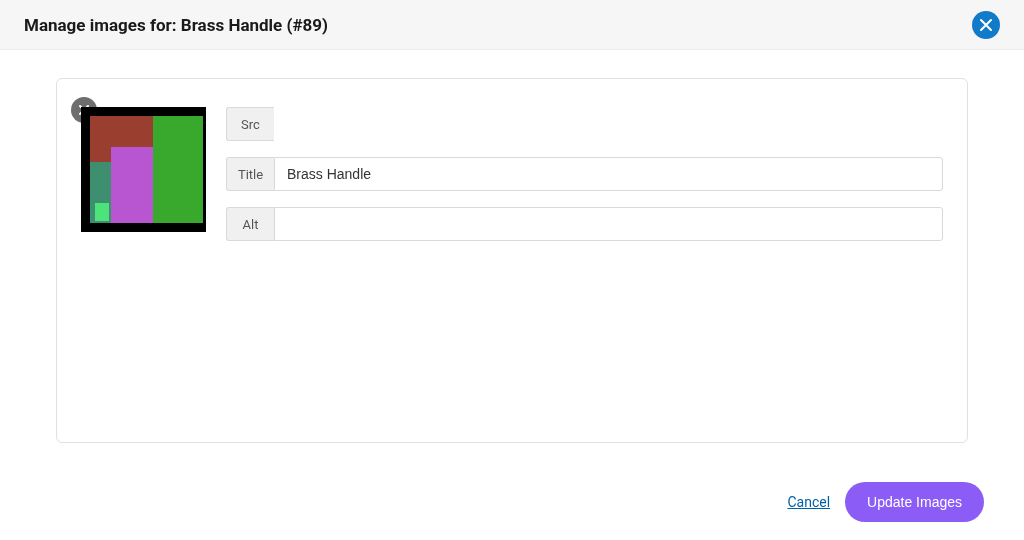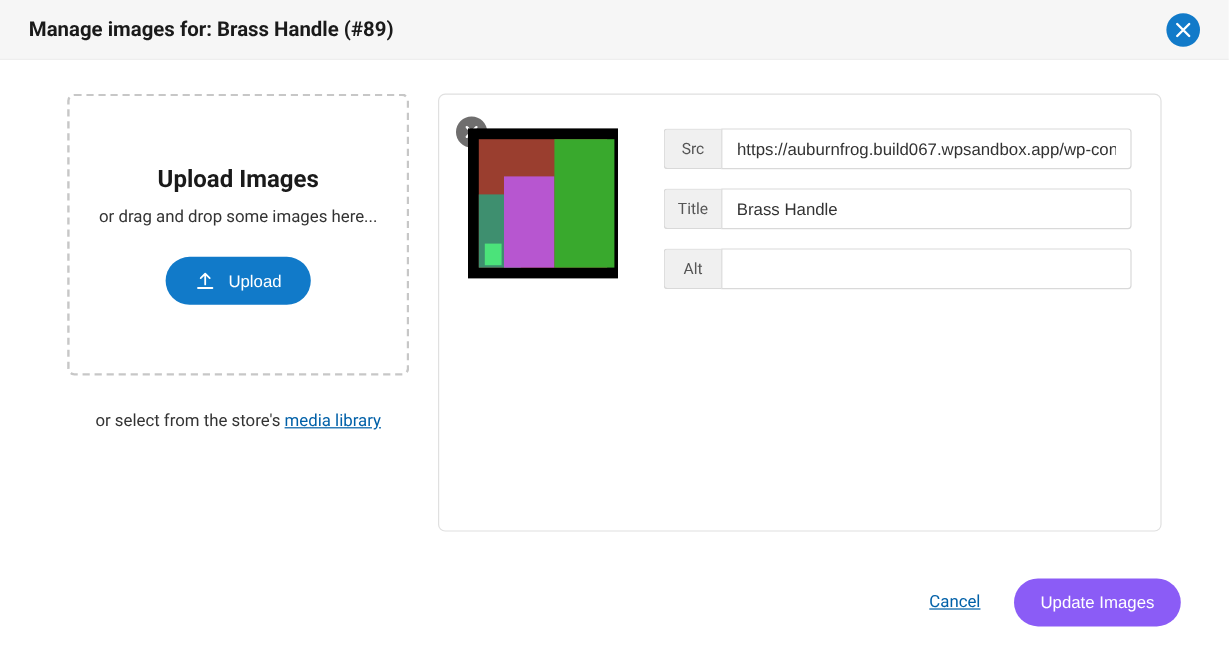--- a/index.html
+++ b/index.html
@@ -11,88 +11,72 @@
     .content { display: flex; padding: 28px 56px 0 56px; gap: 24px; }
     .left-col { width: 285px; }
     .upload-box { border: 2px dashed #c7c7c7; border-radius: 6px; height: 235px; display: flex; flex-direction: column; align-items: center; justify-content: center; text-align: center; padding: 20px; }
     .upload-heading { font-size: 20px; font-weight: 700; color: #1a1a1a; margin-bottom: 10px; }
     .upload-sub { font-size: 14px; color: #333; line-height: 1.5; margin-bottom: 22px; }
     .upload-btn { background: #117ac9; color: #fff; border: none; border-radius: 999px; height: 40px; padding: 0 24px; font-size: 14px; font-weight: 400; display: inline-flex; align-items: center; gap: 10px; cursor: pointer; }
     .upload-btn svg { width: 18px; height: 18px; }
     .media-lib-row { text-align: center; font-size: 14px; color: #333; margin-top: 30px; }
     .media-lib-link { color: #0060a8; text-decoration: underline; cursor: pointer; }
     .right-panel { flex: 1; border: 1px solid #e0e0e0; border-radius: 6px; padding: 28px 24px; height: 365px; }
-    .image-row { display: flex; gap: 38px; align-items: flex-start; justify-content: space-between; }
+    .image-row { display: flex; gap: 20px; align-items: flex-start; justify-content: space-between; }
     .thumb-wrap { position: relative; width: 125px; height: 125px; flex-shrink: 0; }
     .thumb { width: 125px; height: 125px; background: #000; position: relative; overflow: hidden; }
     .thumb .r1 { position:absolute; left:9px; top:9px; width:107px; height:107px; background:#9a3e2f; }
     .thumb .r2 { position:absolute; left:72px; top:9px; width:50px; height:107px; background:#39a92d; }
     .thumb .r3 { position:absolute; left:9px; top:55px; width:35px; height:61px; background:#3e8f6f; }
     .thumb .r4 { position:absolute; left:30px; top:40px; width:42px; height:76px; background:#b756d0; }
     .thumb .r5 { position:absolute; left:14px; top:96px; width:14px; height:18px; background:#4be37a; }
     .thumb-remove { position:absolute; left:-10px; top:-10px; width:26px; height:26px; border-radius:50%; background:#6f6e6e; display:flex; align-items:center; justify-content:center; cursor:pointer; }
     .thumb-remove svg { width:12px; height:12px; }
     .fields { flex: 1; display: flex; flex-direction: column; gap: 16px; }
     .field-row { display: flex; align-items: stretch; height: 34px; }
     .field-label { width: 48px; border: 1px solid #d9d9d9; background: #f0f0f0; color: #555; font-size: 13px; display:flex; align-items:center; justify-content:center; border-right:none; border-radius: 3px 0 0 3px; }
     .field-input { flex:1; border:1px solid #d9d9d9; border-radius: 0 3px 3px 0; font-size:14px; padding: 0 12px; outline:none; color:#333; overflow:hidden; white-space:nowrap; text-overflow:clip; }
     .field-input::placeholder { color:#8a8a8a; }
-    .footer { position: absolute; right: 40px; top: 482px; display:flex; align-items:center; gap: 28px; }
+    .footer { position: absolute; right: 40px; top: 482px; display:flex; align-items:center; gap: 15px; }
     .cancel-link { color:#0060a8; text-decoration:underline; font-size:14px; cursor:pointer; }
     .update-btn { background:#8b5cf6; color:#fff; border:none; border-radius:999px; height:40px; padding:0 22px; font-size:14px; cursor:pointer; }
   </style>
 </head>
 <body>
 
 <div class="header">
   <div class="header-title">Manage images for: Brass Handle (#89)</div>
   <div class="close-btn">
     <svg viewBox="0 0 14 14" fill="none" stroke="#fff" stroke-width="2" stroke-linecap="round">
         <path d="M2 2 L12 12 M12 2 L2 12"></path>
       </svg>
   </div>
 </div>
 
 <div class="content">
-  <div class="left-col">
-    <div class="upload-box">
-      <div class="upload-heading">Upload Images</div>
-      <div class="upload-sub">or drag and drop some images here...</div>
-      <button class="upload-btn">
-        <svg viewBox="0 0 24 24" fill="none" stroke="#fff" stroke-width="2" stroke-linecap="round" stroke-linejoin="round">
-            <path d="M12 16 V4 M7 9 L12 4 L17 9 M4 20 H20"></path>
-          </svg>
-        <span>Upload</span>
-      </button>
-    </div>
-    <div class="media-lib-row">
-      <span>or select from the store's </span><a class="media-lib-link">media library</a>
-    </div>
-  </div>
 
   <div class="right-panel">
     <div class="image-row">
       <div class="thumb-wrap">
         <div class="thumb-remove">
           <svg viewBox="0 0 12 12" fill="none" stroke="#fff" stroke-width="2" stroke-linecap="round">
               <path d="M2 2 L10 10 M10 2 L2 10"></path>
             </svg>
         </div>
         <div class="thumb">
           <div class="r1"></div>
             <div class="r3"></div>
             <div class="r4"></div>
             <div class="r2"></div>
             <div class="r5"></div>
         </div>
       </div>
       <div class="fields">
         <div class="field-row">
           <div class="field-label">Src</div>
-          <input class="field-input" value="https://auburnfrog.build067.wpsandbox.app/wp-con" style="">
         </div>
         <div class="field-row">
           <div class="field-label">Title</div>
           <input class="field-input" value="Brass Handle" style="">
         </div>
         <div class="field-row">
           <div class="field-label">Alt</div>
           <input class="field-input" value="" style="">
         </div>
       </div>

